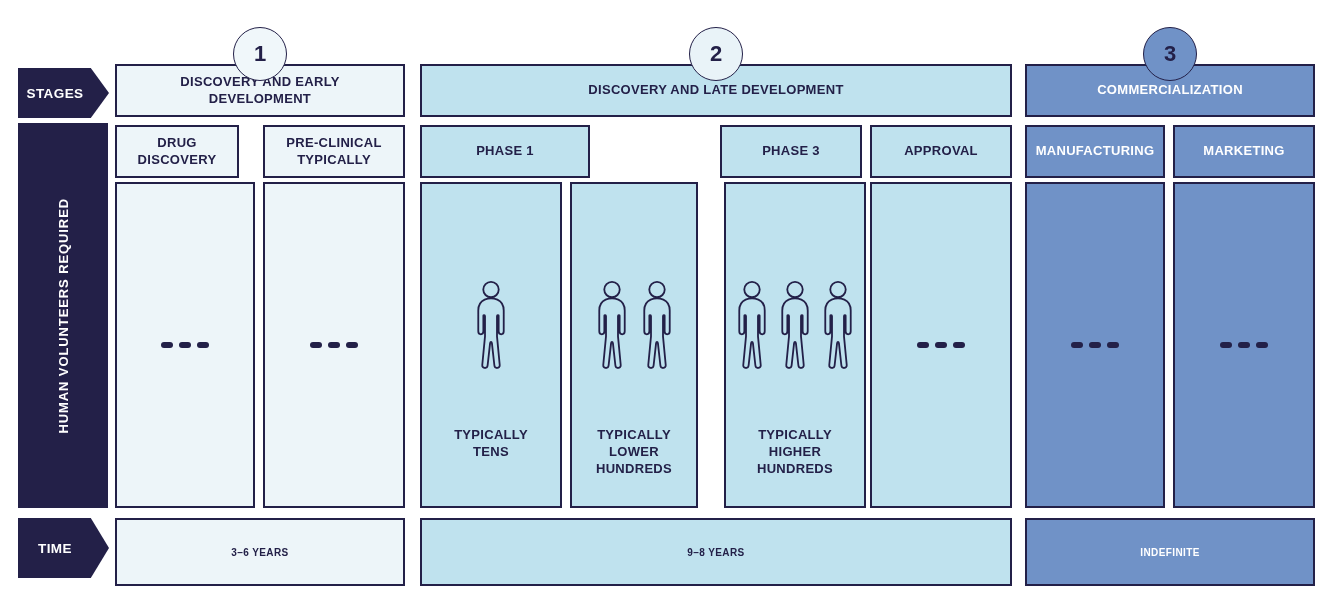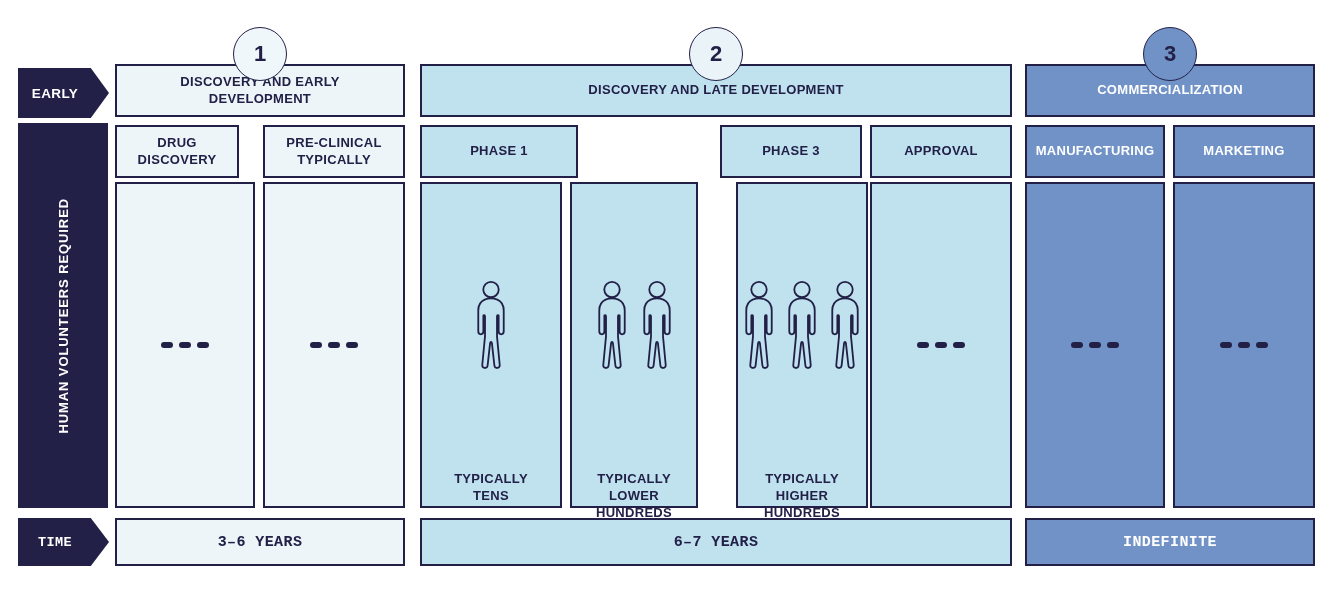--- a/index.html
+++ b/index.html
@@ -10,21 +10,21 @@
   }
 
   
   .arrow {
     position:absolute; left:18px; width:91px; background:#232048; color:#fff;
     clip-path:polygon(0 0, 80% 0, 100% 50%, 80% 100%, 0 100%);
     display:flex; align-items:center; justify-content:center;
     padding-right:17px; font-weight:700; font-size:13.5px; letter-spacing:.4px;
   }
   .arrow-stages { top:68px; height:50px; }
-  .arrow-time   { top:518px; height:48px;font-family:Liberation Mono, monospace; }
+  .arrow-time   { top:518px; height:60px; }
   .vband {
     position:absolute; left:18px; top:123px; width:90px; height:385px;
     background:#232048; display:flex; align-items:center; justify-content:center;
   }
   .vband span {
     color:#fff; font-weight:700; font-size:13px; letter-spacing:.9px;
     writing-mode:vertical-rl; transform:rotate(180deg); white-space:nowrap;
   }
 
   
@@ -39,33 +39,33 @@
   .g-header span { display:block; max-width:230px; }
   .g-circle {
     position:absolute; top:27px; left:50%; transform:translateX(-50%);
     width:54px; height:54px; border-radius:50%; border:1.5px solid #232048;
     display:flex; align-items:center; justify-content:center;
     font-weight:700; font-size:22px; z-index:2;
   }
   .col-head { position:absolute; top:125px; height:53px;
               font-weight:700; font-size:13px; letter-spacing:.3px; line-height:1.25; }
   .col-body { position:absolute; top:182px; height:326px;
-              flex-direction:column; justify-content:flex-start;gap:44px; }
+              flex-direction:column; justify-content:flex-start; }
   .col-body.centered { justify-content:center; }
 
   
   .stage-1 .g-header, .stage-1 .col-head, .stage-1 .col-body, .stage-1 .g-time { background:#edf5f9; }
   .stage-2 .g-header, .stage-2 .col-head, .stage-2 .col-body, .stage-2 .g-time { background:#bfe2ee; }
   .stage-3 .g-header, .stage-3 .col-head, .stage-3 .col-body, .stage-3 .g-time { background:#7092c7; color:#ffffff; }
   .stage-1 .g-circle { background:#f0f7fa; }
   .stage-2 .g-circle { background:#e9f3f8; }
   .stage-3 .g-circle { background:#7092c7; color:#232048; }
 
-  .g-time { position:absolute; top:518px; left:0; right:0; height:48px;
-            font-weight:700; font-size:15px; letter-spacing:.4px;font-family:Liberation Mono, monospace; }
+  .g-time { position:absolute; top:518px; left:0; right:0; height:68px;
+            font-weight:700; font-size:10px; letter-spacing:.4px; }
 
   
   .dashes { display:flex; }
   .dashes i { display:block; width:12px; height:6px; border-radius:3px; background:#232048; margin:0 3px; }
   .people { display:flex; gap:5px; margin-top:95px; }
   .people svg { width:40px; height:102px; stroke:#232048; fill:none; stroke-width:2; }
   .note { margin-top:46px; font-weight:700; font-size:13px; letter-spacing:.3px; line-height:1.3; text-align:center; }
 </style>
 </head>
 <body>
@@ -93,21 +93,21 @@
              C 30.4 60.8, 36 60.8, 36 56.5
              L 36 33.5
              C 36 28, 33.5 23.5, 29 21.5
              C 24 19.6, 20 19.6, 15 21.5 Z"></path>
   </symbol>
 </svg>
 
 <div class="canvas">
 
   <div class="arrow arrow-stages">
-    <span>EARLY</span>
+    <span>STAGES</span>
   </div>
   <div class="vband">
     <span>HUMAN VOLUNTEERS REQUIRED</span>
   </div>
   <div class="arrow arrow-time">
     <span>TIME</span>
   </div>
 
   <div class="stage stage-1">
     <div class="g-circle">1</div>
@@ -141,21 +141,21 @@
       <span>3–6 YEARS</span>
     </div>
   </div>
 
   <div class="stage stage-2">
     <div class="g-circle">2</div>
     <div class="box g-header">
       <span style="max-width:420px">DISCOVERY AND LATE DEVELOPMENT</span>
     </div>
 
-    <div class="box col-head" style="left:0;width:158px">
+    <div class="box col-head" style="left:0;width:170px">
       <span>PHASE 1</span>
     </div>
     <div class="box col-head" style="left:300px;width:142px">
       <span>PHASE 3</span>
     </div>
     <div class="box col-head" style="left:450px;width:142px">
       <span>APPROVAL</span>
     </div>
 
     <div class="box col-body" style="left:0;width:142px">
@@ -170,21 +170,21 @@
       <div class="people">
         <svg>
             <use href="#person"></use>
           </svg>
         <svg>
             <use href="#person"></use>
           </svg>
       </div>
       <div class="note" style="max-width:110px">TYPICALLY LOWER HUNDREDS</div>
     </div>
-    <div class="box col-body" style="left:316px;width:132px">
+    <div class="box col-body" style="left:304px;width:142px">
       <div class="people" style="gap:3px">
         <svg>
             <use href="#person"></use>
           </svg>
         <svg>
             <use href="#person"></use>
           </svg>
         <svg>
             <use href="#person"></use>
           </svg>
@@ -193,21 +193,21 @@
     </div>
     <div class="box col-body centered" style="left:450px;width:142px">
       <div class="dashes">
           <i></i>
           <i></i>
           <i></i>
         </div>
     </div>
 
     <div class="box g-time">
-      <span>6–7 YEARS</span>
+      <span>9–8 YEARS</span>
     </div>
   </div>
 
   <div class="stage stage-3">
     <div class="g-circle">3</div>
     <div class="box g-header">
       <span>COMMERCIALIZATION</span>
     </div>
 
     <div class="box col-head" style="left:148px;width:142px">

